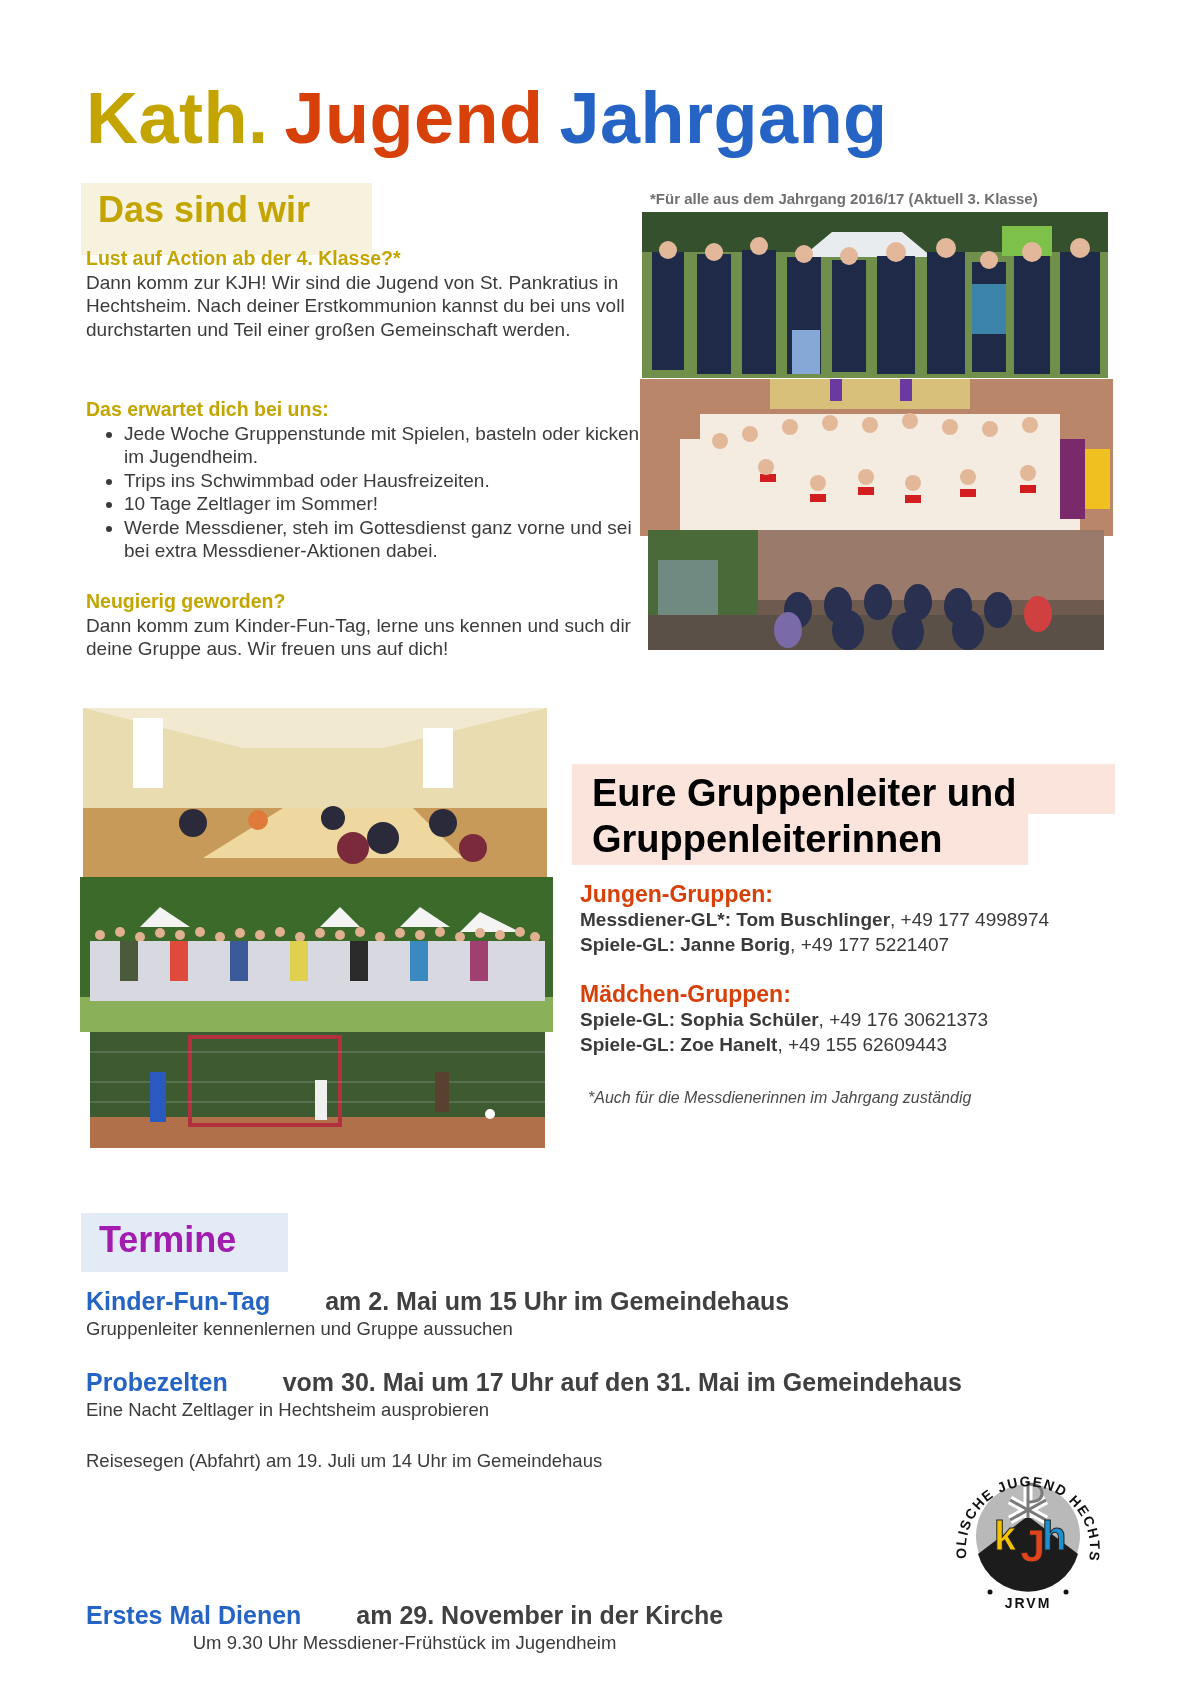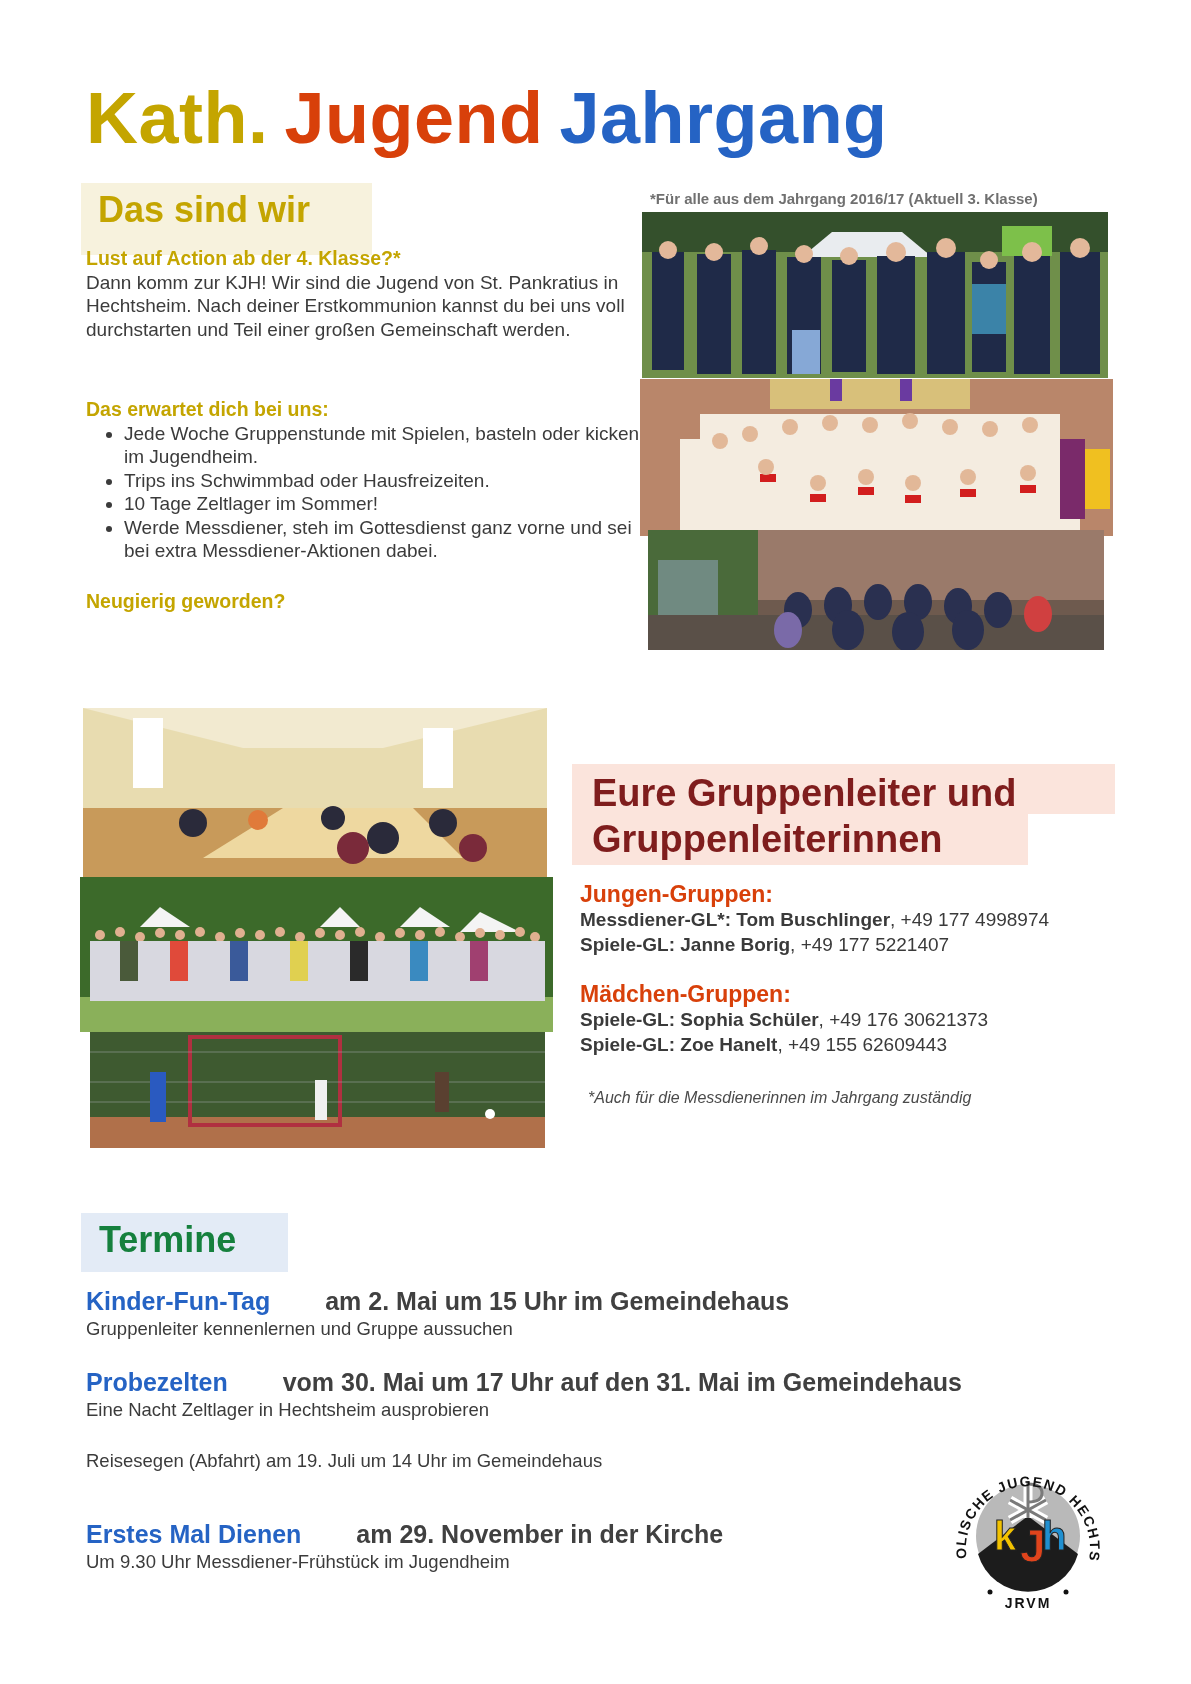--- a/index.html
+++ b/index.html
@@ -20,29 +20,29 @@
   .lefttext { left:86px; width:560px; font-size:19px; line-height:23.5px; color:#3b3b3b; }
   .lefttext .hd { color:#c4a500; font-weight:bold; font-size:19.5px; }
   .lefttext ul { margin:0; padding:0 0 0 38px; }
   .lefttext li { margin:0; padding-left:0; }
 
   .photo { position:absolute; overflow:hidden; }
   .photo svg { width:100%; height:100%; display:block; }
 
   .sec2-box1 { left:572px; top:764px; width:543px; height:50px; background:#fbe4dc; }
   .sec2-box2 { left:572px; top:814px; width:456px; height:51px; background:#fbe4dc; }
-  .sec2-head { left:592px; top:770px; font-size:38px; line-height:46px; font-weight:bold; color:#7f1d1d; white-space:nowrap; }
+  .sec2-head { left:592px; top:770px; font-size:38px; line-height:46px; font-weight:bold; color:#000000; white-space:nowrap; }
 
   .contacts { left:580px; width:560px; font-size:19px; line-height:24.5px; color:#3a3a3a; white-space:nowrap; }
   .contacts .grp { color:#d8400a; font-weight:bold; font-size:23px; line-height:28px; }
   .contacts b { font-weight:bold; }
   .footnote { left:588px; top:1089px; font-size:16px; font-style:italic; color:#4a4a4a; white-space:nowrap; }
 
   .sec3-box { left:81px; top:1213px; width:207px; height:59px; background:#e3ebf6; }
-  .sec3-box .txt { position:absolute; left:18px; top:9px; font-size:36px; color:#15803d; }
+  .sec3-box .txt { position:absolute; left:18px; top:9px; font-size:36px; color:#a21caf; }
 
   .event { left:86px; white-space:nowrap; }
   .event .ev-title { font-size:25px; font-weight:bold; line-height:30px; }
   .event .ev-name { color:#2563c4; }
   .event .ev-rest { color:#404040;padding-left:48px; }
   .event .ev-sub { font-size:18.5px; line-height:26px; color:#3b3b3b; }
 
   .logo { left:938px; top:1444px; width:180px; height:180px; }
 </style>
 </head>
@@ -68,20 +68,21 @@
   <ul style="width:520px;">
     <li>Jede Woche Gruppenstunde mit Spielen, basteln oder kicken im Jugendheim.</li>
     <li>Trips ins Schwimmbad oder Hausfreizeiten.</li>
     <li>10 Tage Zeltlager im Sommer!</li>
     <li>Werde Messdiener, steh im Gottesdienst ganz vorne und sei bei extra Messdiener-Aktionen dabei.</li>
   </ul>
 </div>
 
 <div class="abs lefttext" style="top:590px;">
   <div class="hd">Neugierig geworden?</div>
+  <div style="width:555px;">Dann komm zum Kinder-Fun-Tag, lerne uns kennen und such dir deine Gruppe aus. Wir freuen uns auf dich!</div>
 </div>
 
 <div class="photo" style="left:642px; top:212px; width:466px; height:166px;">
   <svg viewBox="0 0 466 166" preserveAspectRatio="none">
     <rect width="466" height="166" fill="#6f8f4a"></rect>
     <rect width="466" height="40" fill="#34502c"></rect>
     <polygon points="160,45 190,20 260,20 290,45" fill="#e9ecef"></polygon>
     <rect x="360" y="14" width="50" height="30" fill="#7dc04a"></rect>
     <g fill="#1f2a48">
       <rect x="10" y="40" width="32" height="118"></rect>
@@ -288,21 +289,21 @@
 
 <div class="abs event" style="top:1367px;">
   <div class="ev-title"><span class="ev-name">Probezelten</span><span class="ev-rest"> vom 30. Mai um 17 Uhr auf den 31. Mai im Gemeindehaus</span></div>
   <div class="ev-sub">Eine Nacht Zeltlager in Hechtsheim ausprobieren</div>
 </div>
 
 <div class="abs event" style="top:1448px;">
   <div class="ev-sub">Reisesegen (Abfahrt) am 19. Juli um 14 Uhr im Gemeindehaus</div>
 </div>
 
-<div class="abs event" style="top:1519px;">
+<div class="abs event" style="top:1600px;text-align:center;">
   <div class="ev-title"><span class="ev-name">Erstes Mal Dienen</span><span class="ev-rest"> am 29. November in der Kirche</span></div>
   <div class="ev-sub">Um 9.30 Uhr Messdiener-Frühstück im Jugendheim</div>
 </div>
 
 <div class="abs logo">
   <svg viewBox="0 0 180 180" width="180" height="180">
     <defs>
       <path id="ringPath" d="M 30 120 A 62 62 0 1 1 150 120"></path>
     </defs>
     <circle cx="90" cy="92" r="52" fill="#b9b9b9"></circle>

